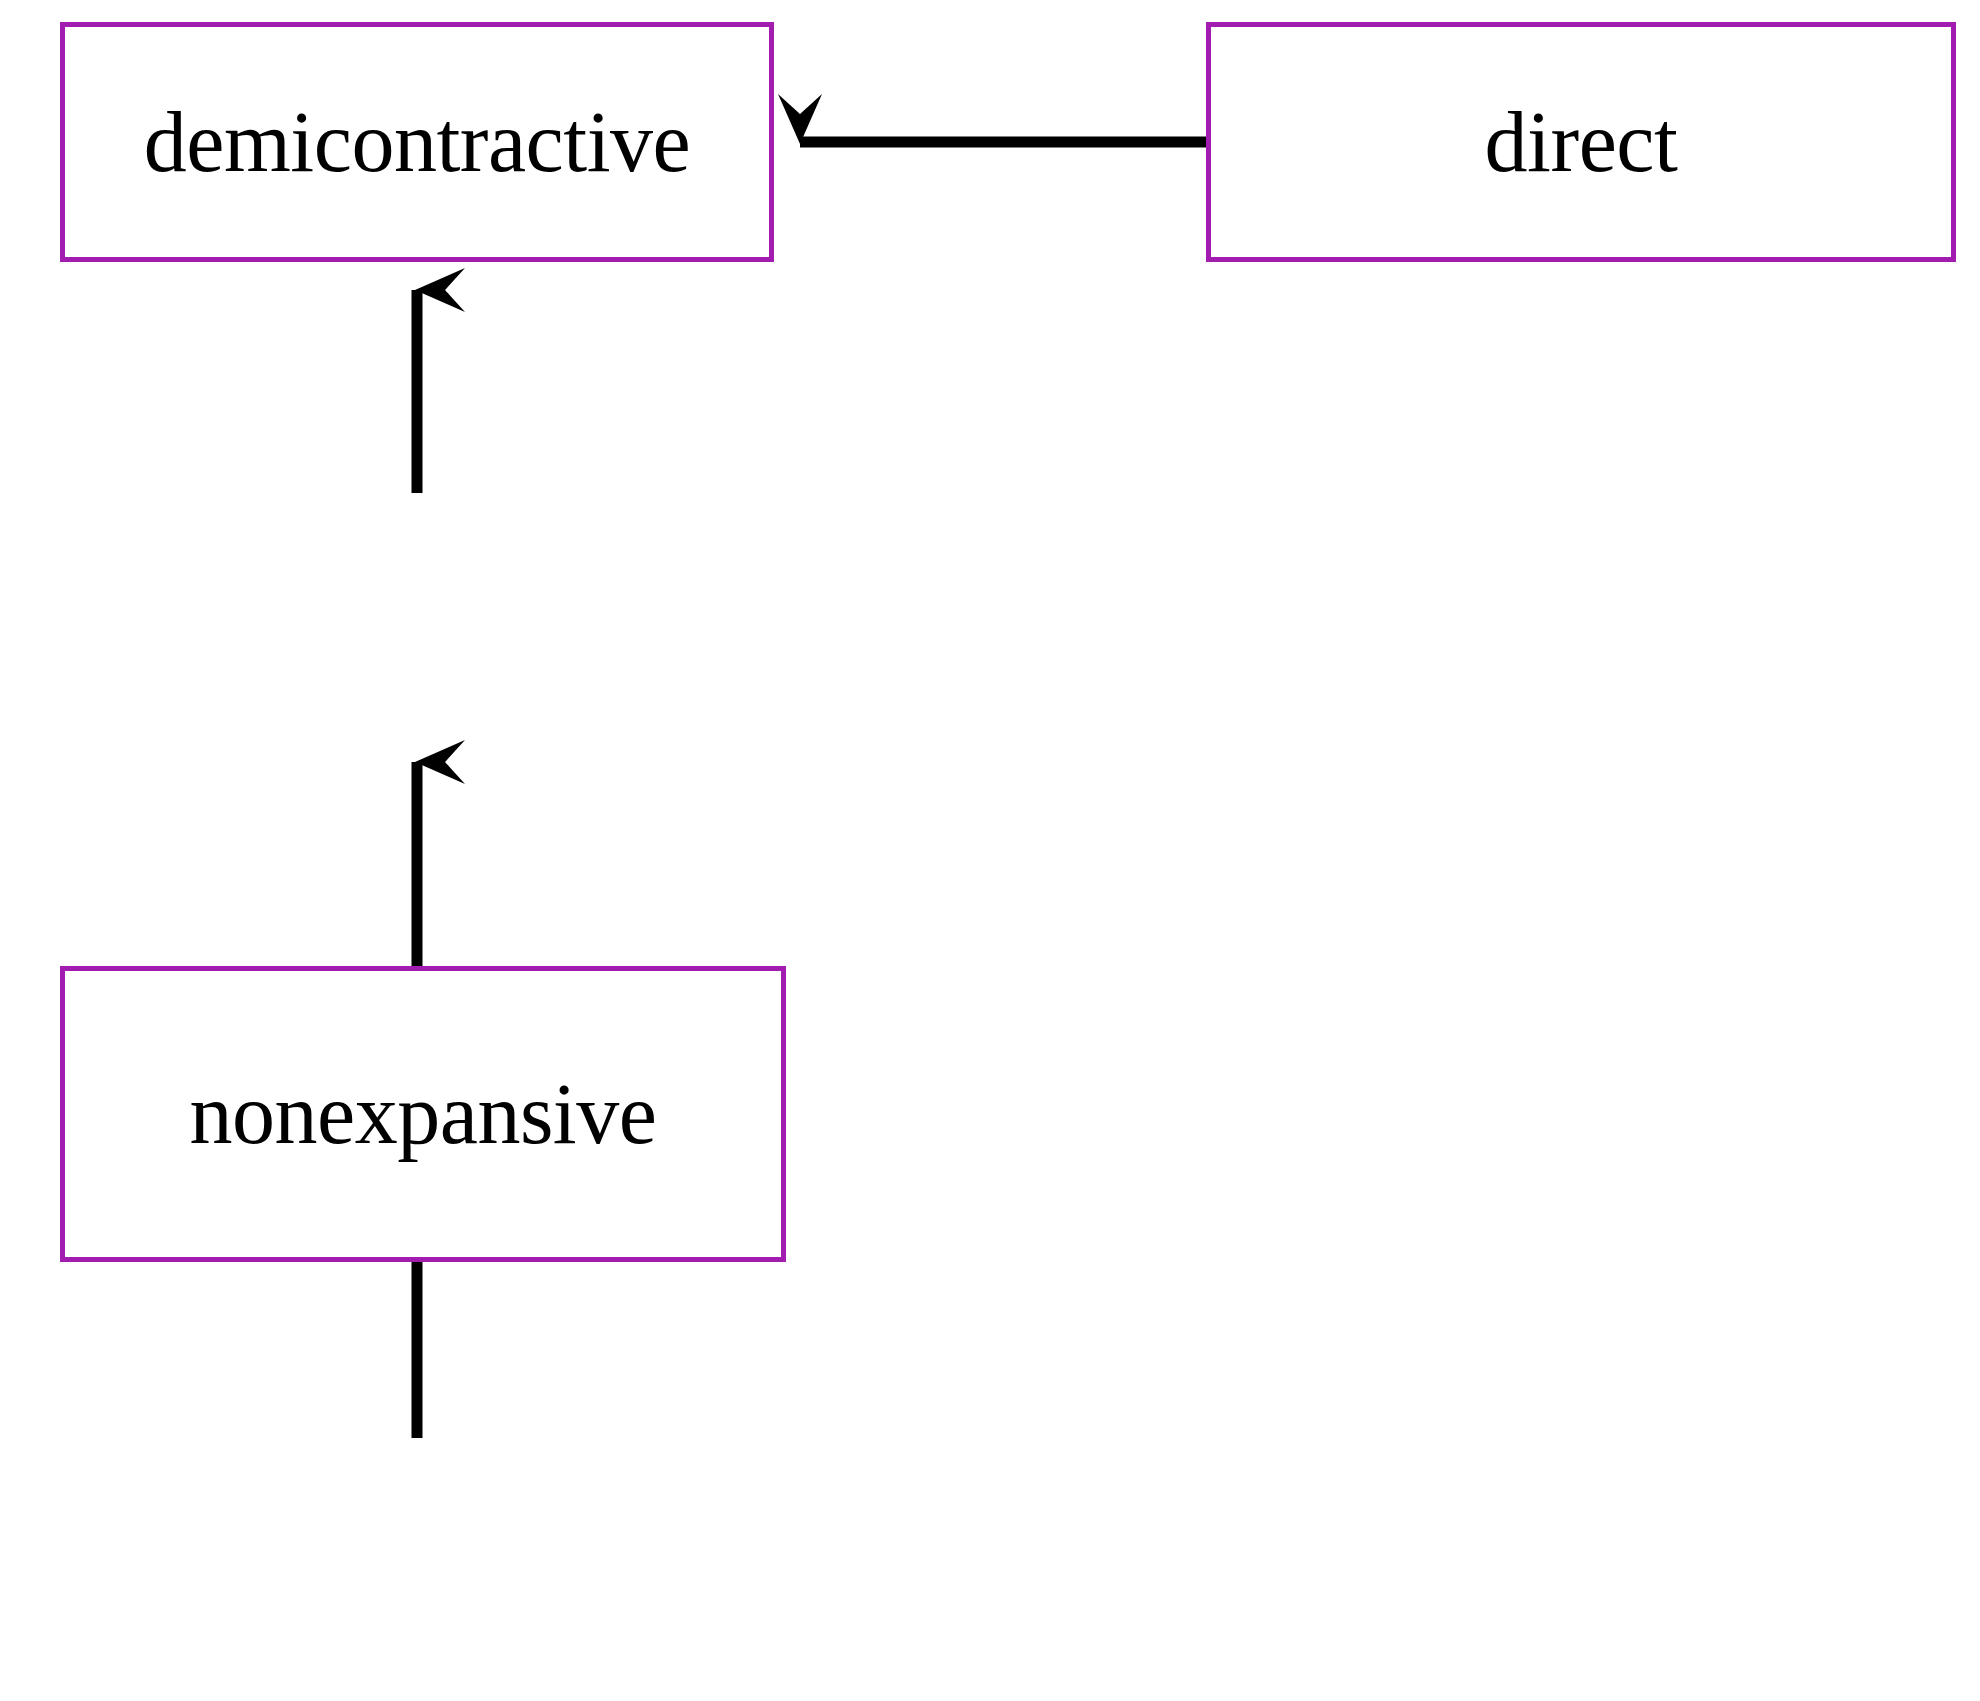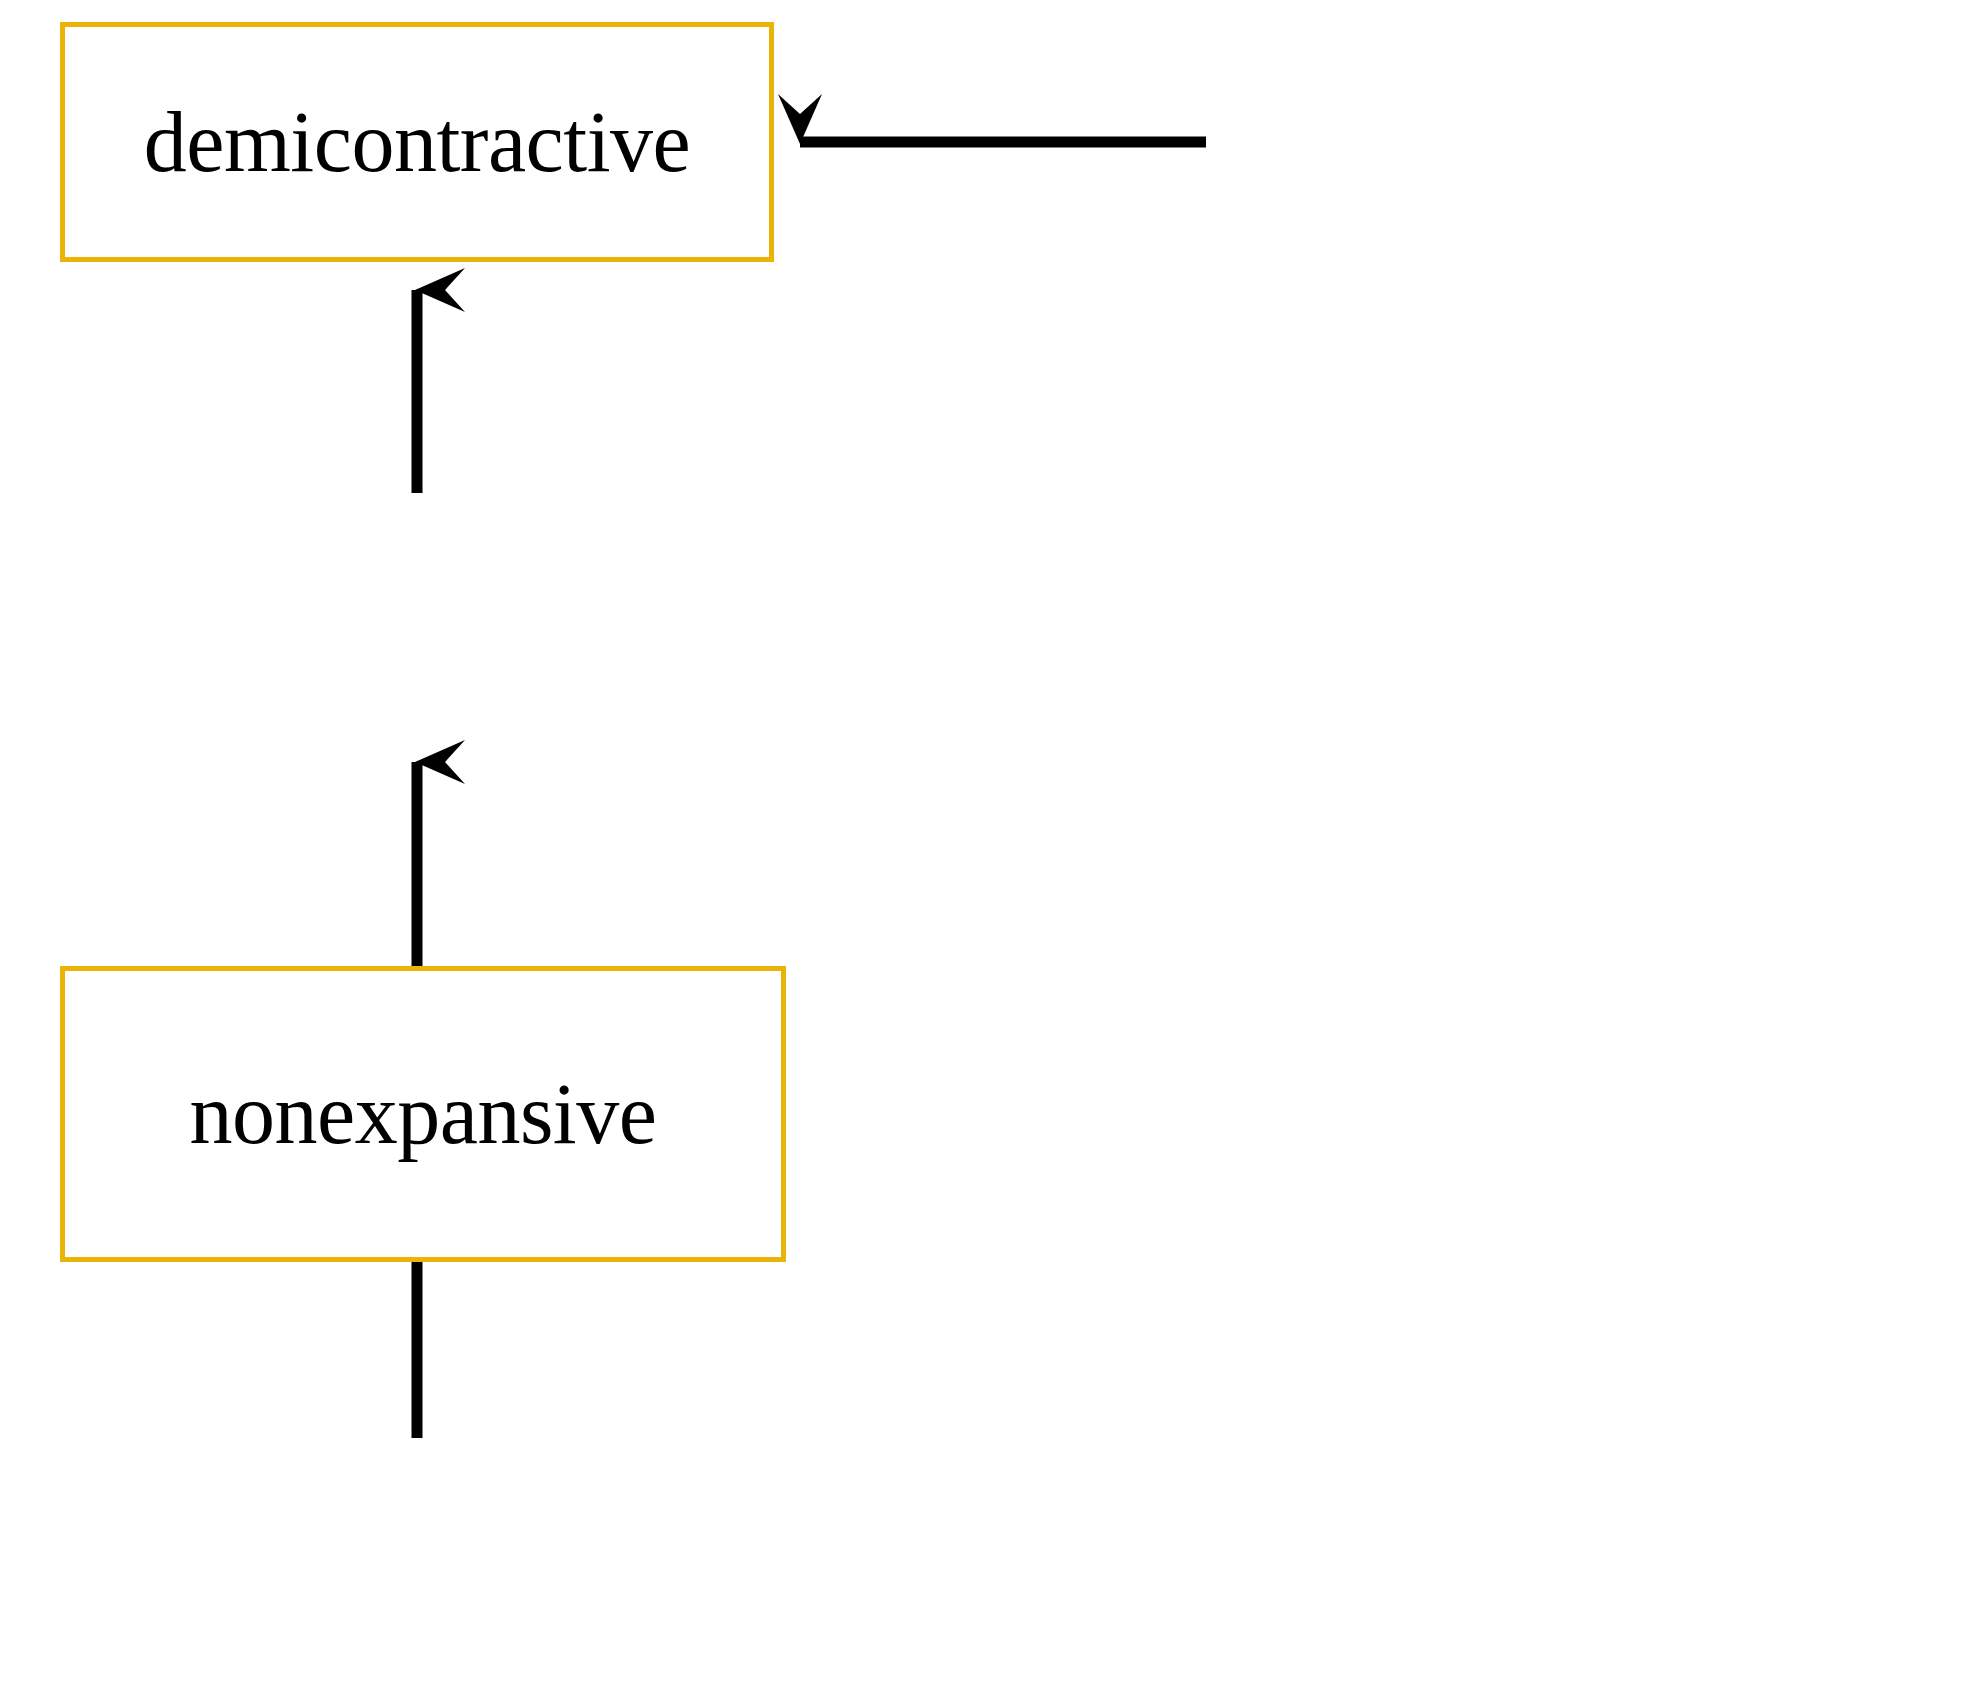--- a/index.html
+++ b/index.html
@@ -14,21 +14,21 @@
   #diagram-root {
     position: relative;
     width: 1980px;
     height: 1701px;
     background: #ffffff;
     overflow: hidden;
   }
   .node-box {
     position: absolute;
     box-sizing: border-box;
-    border: 5px solid #eab308;
+    border: 5px solid #a21caf;
     background: #ffffff;
     display: flex;
     align-items: center;
     justify-content: center;
   }
   .node-label {
     font-family: "Liberation Serif", "DejaVu Serif", serif;
     font-size: 86px;
     line-height: 1;
     color: #000000;
@@ -82,20 +82,23 @@
 
     <g>
       <line x1="417" y1="1438" x2="417" y2="1236" stroke="#000000" stroke-width="11" marker-end="url(#ah-up)"></line>
     </g>
   </svg>
 
   <div class="node-box" id="node-demicontractive">
     <span class="node-label">demicontractive</span>
   </div>
 
+  <div class="node-box" id="node-direct">
+    <span class="node-label">direct</span>
+  </div>
 
 
   <div class="node-box" id="node-nonexpansive">
     <span class="node-label">nonexpansive</span>
   </div>
 
 
 </div>
 
 </body></html>

